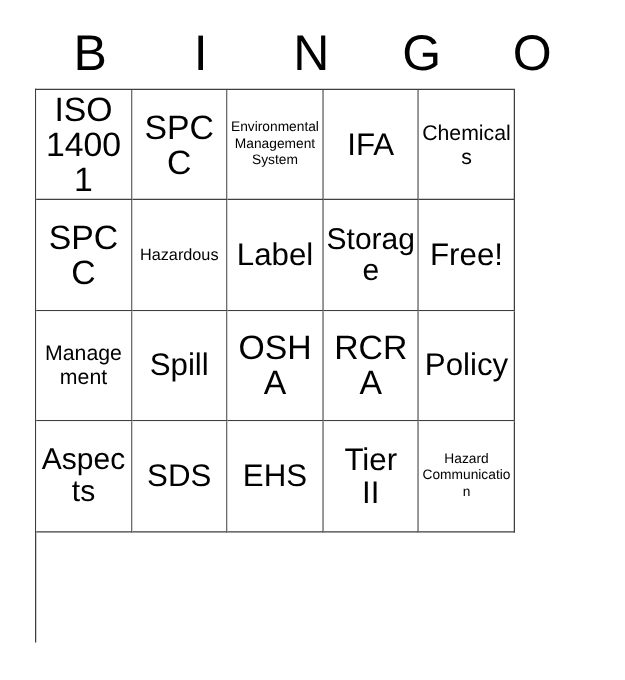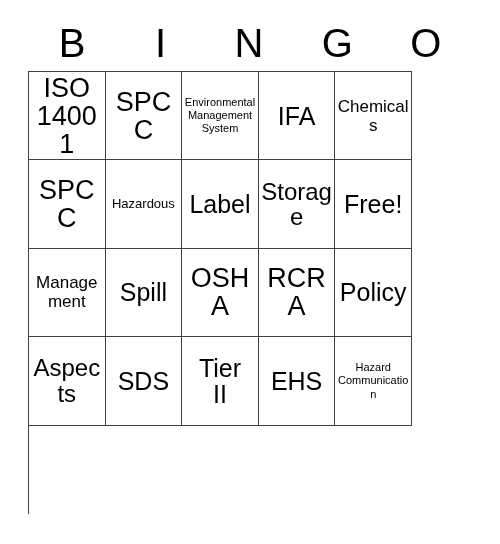--- a/index.html
+++ b/index.html
@@ -154,25 +154,25 @@
       <div class="bingo-cell fs-xxl">
         <span class="cell-text">Policy</span>
       </div>
       <div class="bingo-cell fs-lg">
         <span class="cell-text">Aspects</span>
       </div>
       <div class="bingo-cell fs-xxl">
         <span class="cell-text">SDS</span>
       </div>
       <div class="bingo-cell fs-xxl">
+        <span class="cell-text">EHS</span>
+      </div>
+      <div class="bingo-cell fs-xxl">
         <span class="cell-text">Tier
 II</span>
-      </div>
-      <div class="bingo-cell fs-xxl">
-        <span class="cell-text">EHS</span>
       </div>
       <div class="bingo-cell fs-xs">
         <span class="cell-text">Hazard
 Communication</span>
       </div>
     </div>
 
 </div>
 
 </body></html>

